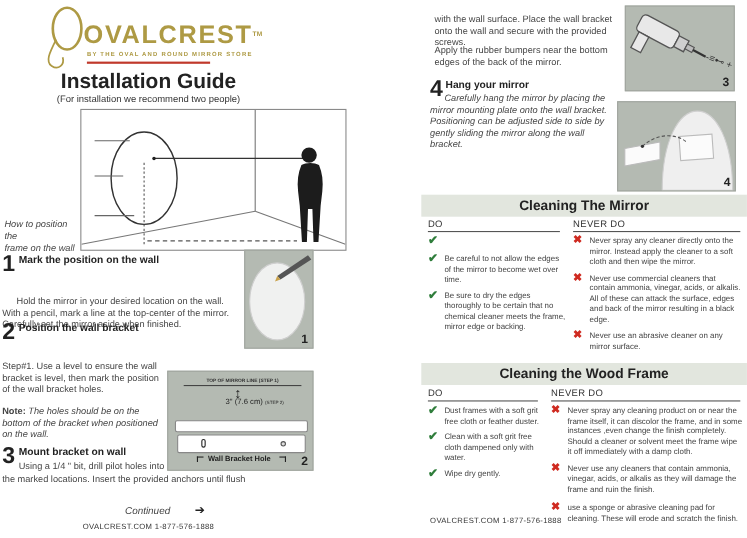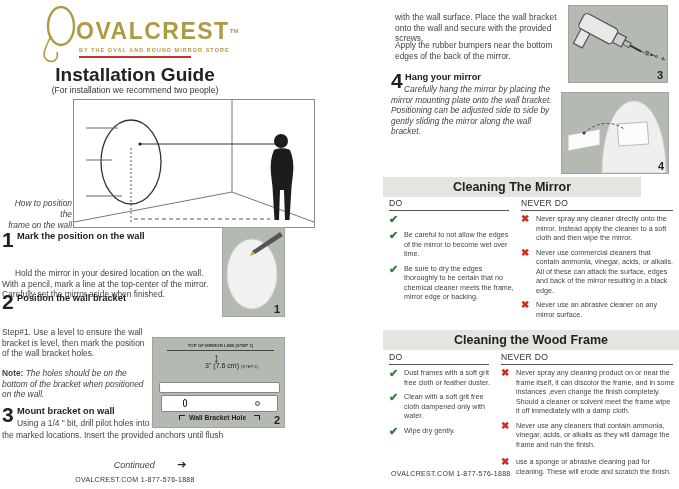--- a/index.html
+++ b/index.html
@@ -88,21 +88,21 @@
       <line x1="57" y1="48" x2="57" y2="104" stroke="#555" stroke-width="1" stroke-dasharray="2,2"></line>
       <line x1="66" y1="44" x2="204" y2="44" stroke="#333" stroke-width="1"></line>
       <circle cx="66" cy="44" r="1.6" fill="#222"></circle>
       <line x1="60" y1="119" x2="196" y2="119" stroke="#555" stroke-width="1" stroke-dasharray="4,3"></line>
       <g>
         <circle cx="207" cy="41" r="7" fill="#1c1c1c"></circle>
         <path d="M200,50 c-3,7 -4,15 -3,24 l1.5,13 2,33 h4.5 l1,-30 h4 l1,30 h4.5 l2,-33 1.5,-13 c1,-9 0,-17 -3,-24 c-4,-2.5 -12,-2.5 -16,0 z" fill="#1c1c1c"></path>
       </g>
     </svg>
   </div>
-  <div class="abs caption" style="left:4px; top:198px; width:68px; text-align:right;">
+  <div class="abs caption" style="left:4px; top:198px; width:68px; text-align:left;">
     <div>How to position the</div>
     <div>frame on the wall</div>
   </div>
 
   <div class="abs step-num" style="left:2px; top:229px;">1</div>
   <div class="abs step-title" style="left:17px; top:231px;">Mark the position on the wall</div>
   <div class="abs body-text" style="left:2px; top:244px; width:218px; text-indent:13px;margin-top:24px;">Hold the mirror in your desired location on the wall. With a pencil, mark a line at the top-center of the mirror. Carefully set the mirror aside when finished.</div>
 
   <div class="abs fig" style="left:222px; top:227px; width:63px; height:90px;">
     <svg width="61" height="88" viewBox="0 0 61 88">
@@ -179,21 +179,21 @@
     <svg width="106" height="80" viewBox="0 0 106 80">
       <path d="M40,80 C40,35 55,8 72,8 C89,8 104,35 104,80 Z" fill="#efefef" stroke="#cfcfcf" stroke-width="1"></path>
       <rect x="56" y="30" width="30" height="22" fill="#fbfbfb" stroke="#bbb" stroke-width="1" transform="rotate(-4 71 41)"></rect>
       <polygon points="6,42 38,36 38,52 6,58" fill="#fbfbfb" stroke="#bbb" stroke-width="1"></polygon>
       <path d="M22,40 C35,28 52,28 62,36" fill="none" stroke="#555" stroke-width="1" stroke-dasharray="3,2"></path>
       <circle cx="22" cy="40" r="1.5" fill="#333"></circle>
     </svg>
     <div class="fig-num">4</div>
   </div>
 
-  <div class="abs band" style="left:0; top:177px; width:258px;">Cleaning The Mirror</div>
+  <div class="abs band" style="left:0; top:177px; width:296px;">Cleaning The Mirror</div>
   <div class="abs colhead" style="left:6px; top:198px; width:120px;">DO</div>
   <div class="abs colhead" style="left:138px; top:198px; width:152px;">NEVER DO</div>
 
   <div class="abs" style="left:6px; top:214px; width:126px;">
     <div class="item">
       <span class="check">✔</span>
     </div>
     <div class="item">
       <span class="check">✔</span>
       <span class="txt">Be careful to not allow the edges of the mirror to become wet over time.</span>

